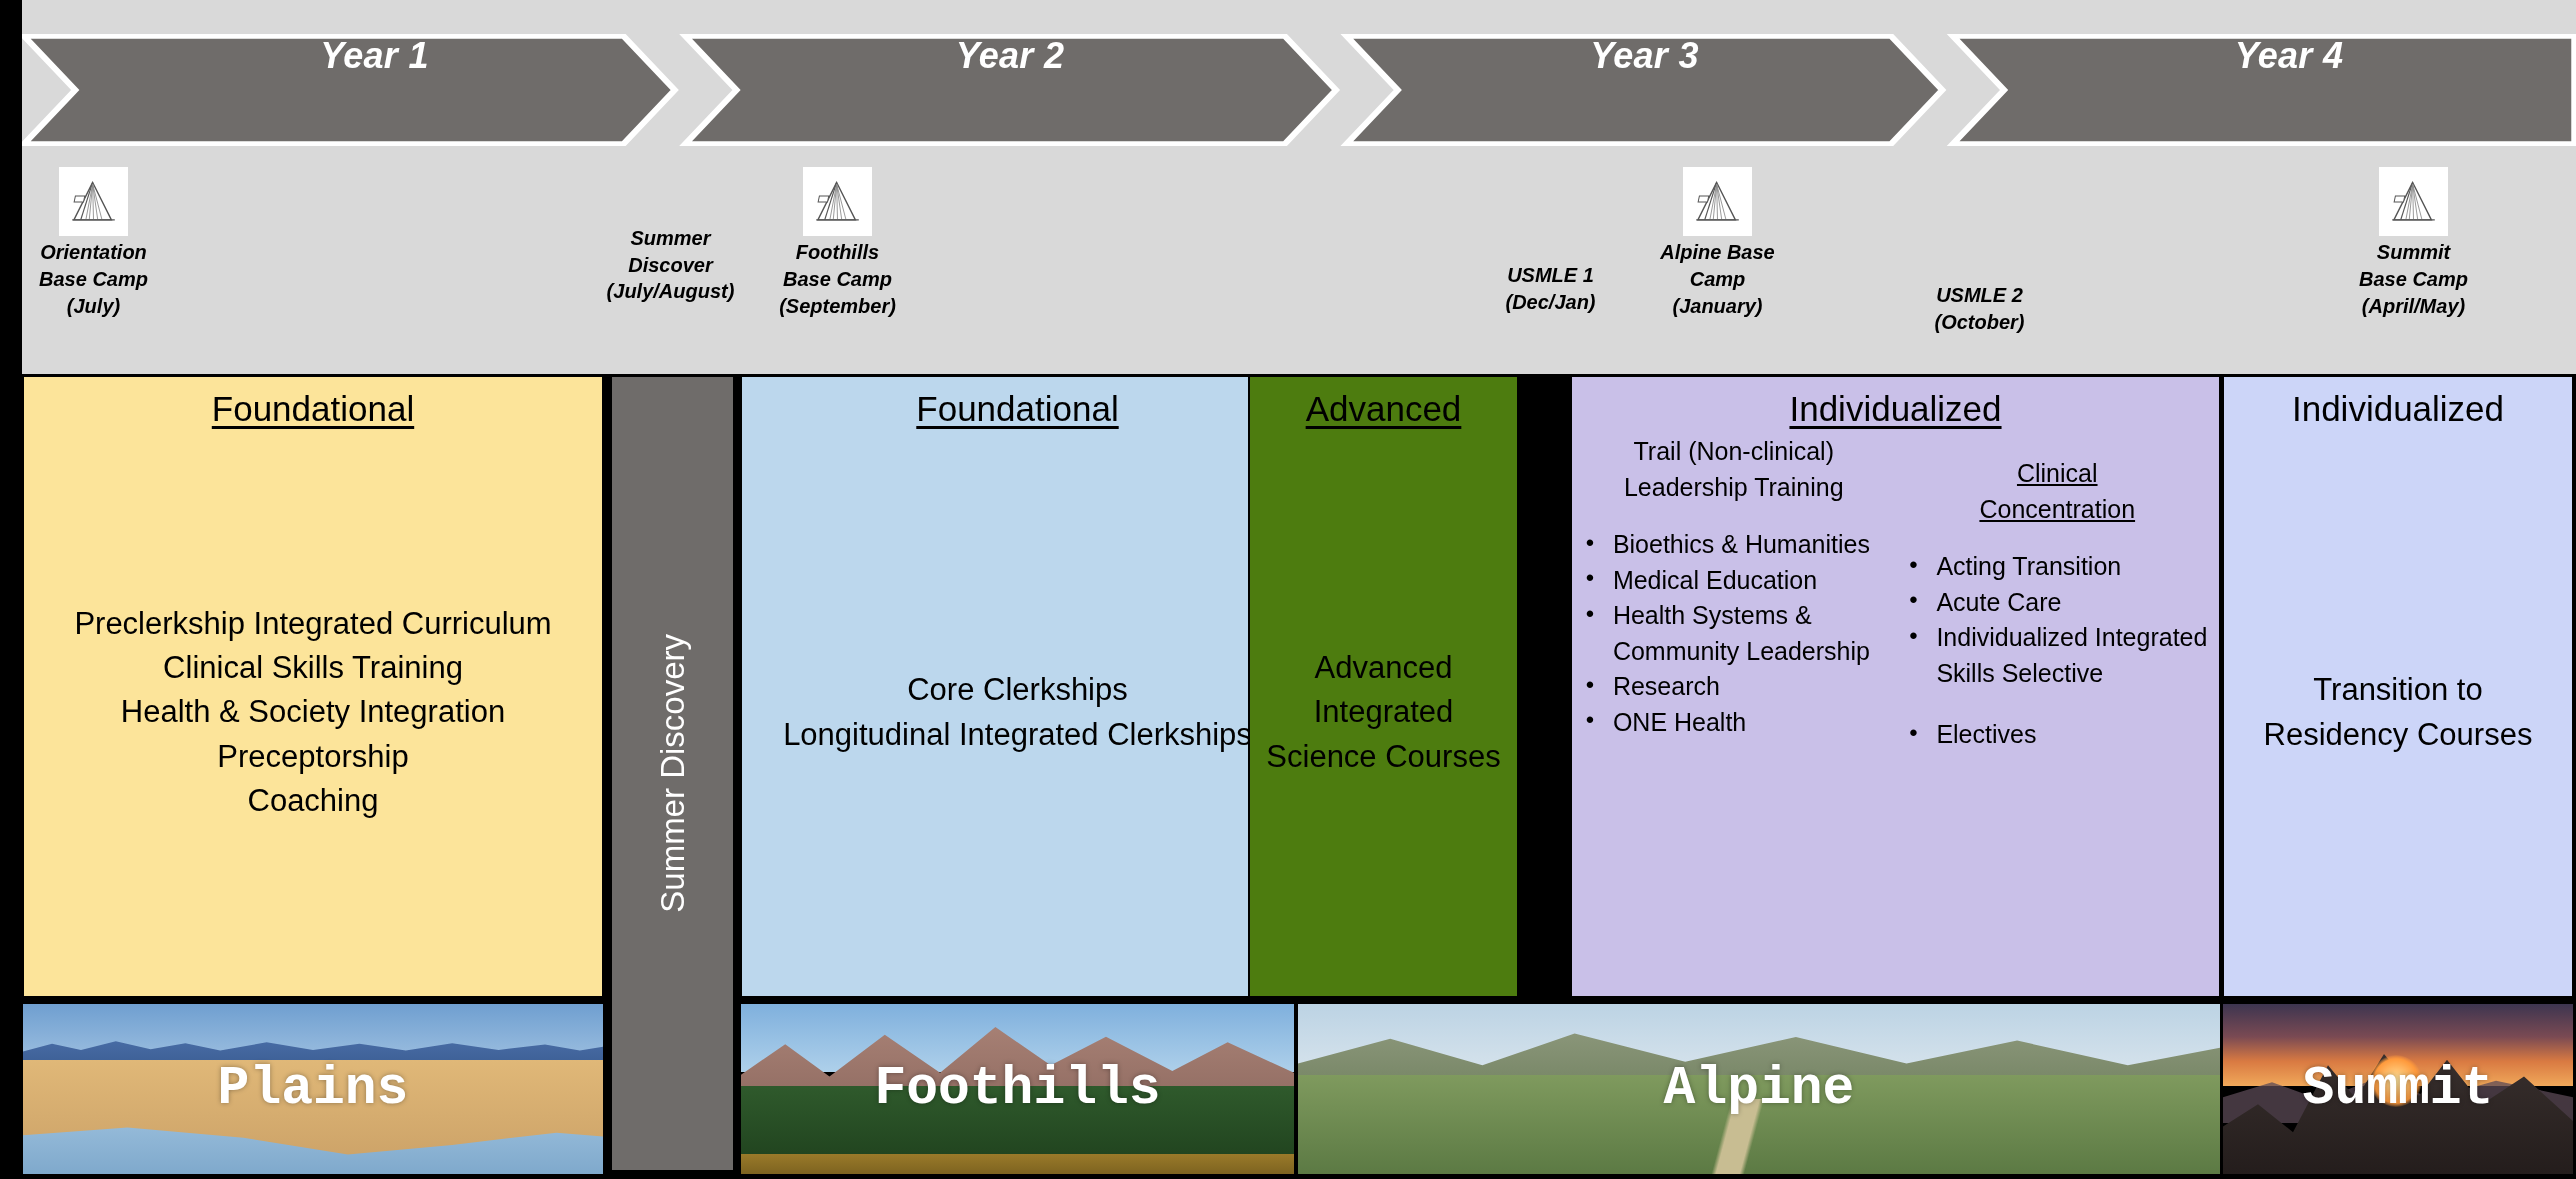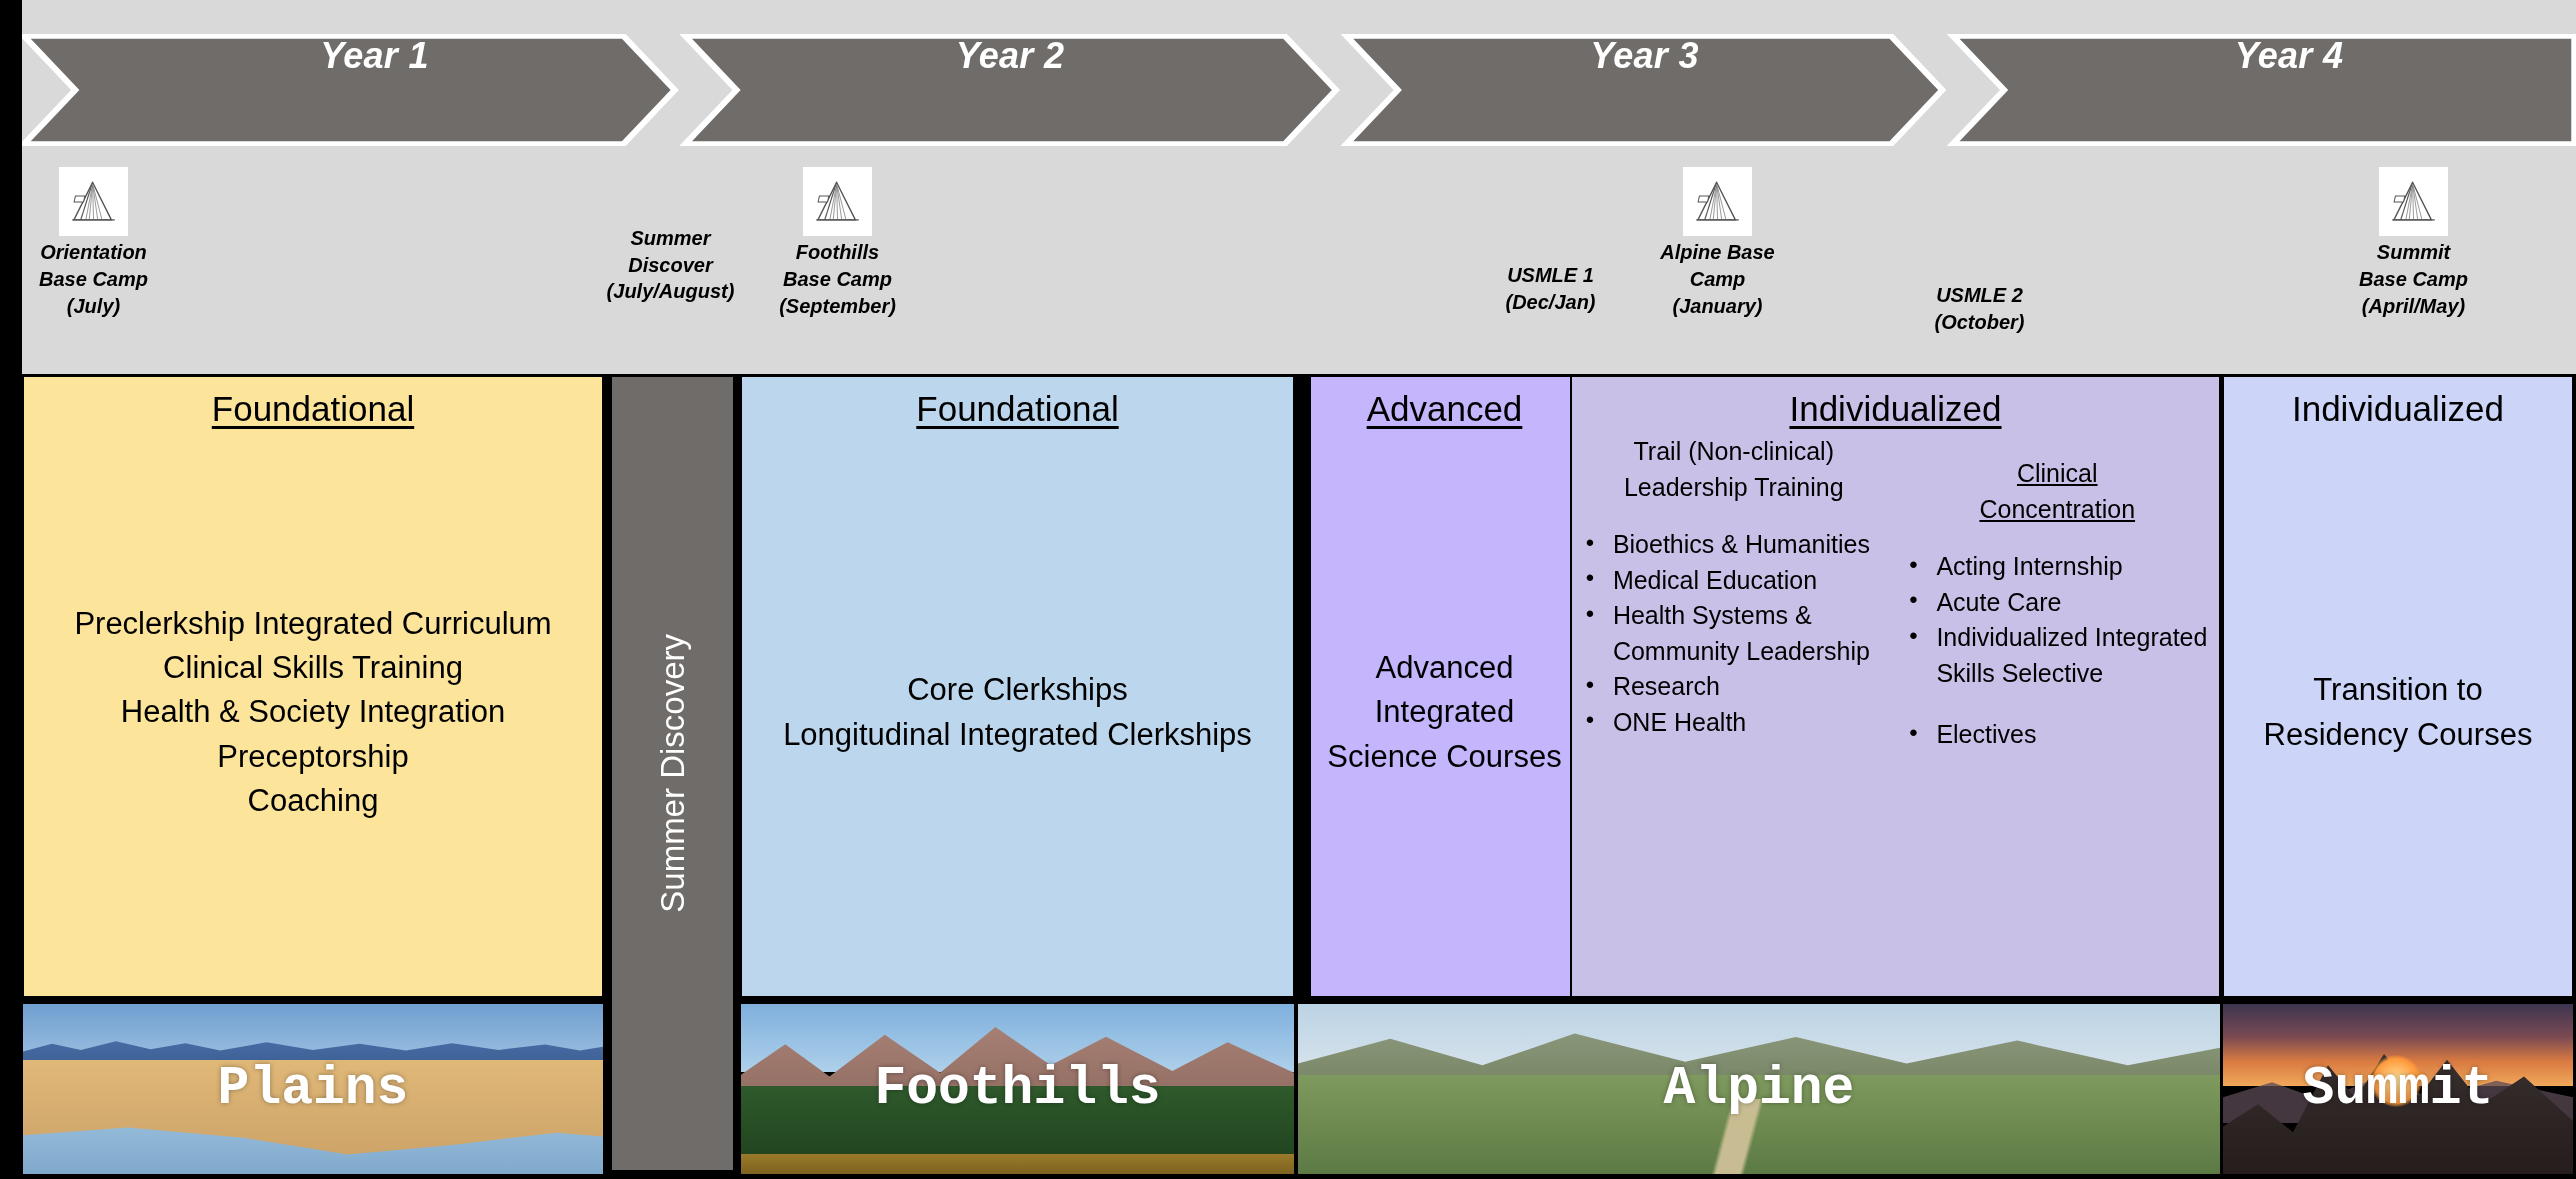--- a/index.html
+++ b/index.html
@@ -236,21 +236,21 @@
 </div>
 
 <div class="col" style="left:740px; top:375px; width:555px; height:623px; background:#bcd7ed;">
   <div class="col-title">Foundational</div>
   <div class="col-body">
     <span class="line">Core Clerkships</span>
     <span class="line">Longitudinal Integrated Clerkships</span>
   </div>
 </div>
 
-<div class="col" style="left:1309px; top:375px; width:271px; height:623px; background:#c4b5fd;">
+<div class="col" style="left:1248px; top:375px; width:271px; height:623px; background:#4d7c0f;">
   <div class="col-title">Advanced</div>
   <div class="col-body">
     <span class="line">Advanced</span>
     <span class="line">Integrated</span>
     <span class="line">Science Courses</span>
   </div>
 </div>
 
 <div class="col" style="left:1570px; top:375px; width:651px; height:623px; background:#c9c0e8;">
   <div class="col-title">Individualized</div>
@@ -263,21 +263,21 @@
         <li>Medical Education</li>
         <li>Health Systems &amp; Community Leadership</li>
         <li>Research</li>
         <li>ONE Health</li>
       </ul>
     </div>
     <div class="pcol">
       <div class="pcol-head" style="white-space:pre-line;margin-top:22px;text-decoration:underline;">Clinical
 Concentration</div>
       <ul class="blist">
-        <li>Acting Internship</li>
+        <li>Acting Transition</li>
         <li>Acute Care</li>
         <li>Individualized Integrated Skills Selective</li>
         <li class="spaced">Electives</li>
       </ul>
     </div>
   </div>
 </div>
 
 <div class="col" style="left:2222px; top:375px; width:352px; height:623px; background:#ccd5f8;">
   <div class="col-title no-ul">Individualized</div>

